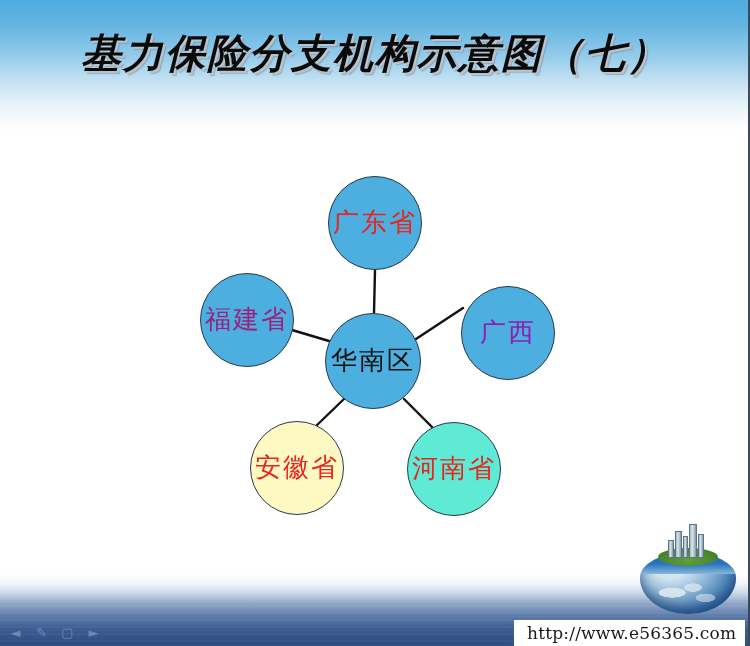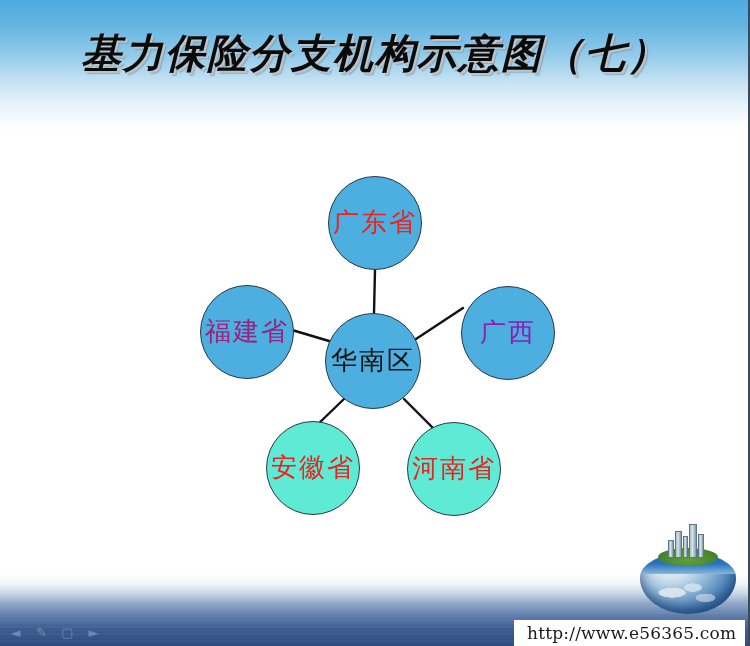--- a/index.html
+++ b/index.html
@@ -277,24 +277,24 @@
     <div id="node-layer">
         <div class="node center" style="left: 325px; top: 313px; width: 96px; height: 96px; background: rgb(76, 175, 223); border-color: rgb(44, 58, 72);">
           <span class="node-label" style="color: rgb(17, 17, 17);">华南区</span>
         </div>
         <div class="node red" style="left: 328px; top: 176px; width: 94px; height: 94px; background: rgb(76, 175, 223); border-color: rgb(44, 58, 72);">
           <span class="node-label" style="color: rgb(232, 36, 31);">广东省</span>
         </div>
         <div class="node purple" style="left: 461px; top: 286px; width: 94px; height: 94px; background: rgb(76, 175, 223); border-color: rgb(44, 58, 72);">
           <span class="node-label" style="color: rgb(140, 31, 180);">广西</span>
         </div>
-        <div class="node magenta" style="left: 200px; top: 285px; width: 94px; height: 94px; background: rgb(76, 175, 223); border-color: rgb(44, 58, 72);">
+        <div class="node magenta" style="left: 200px; top: 273px; width: 94px; height: 94px; background: rgb(76, 175, 223); border-color: rgb(44, 58, 72);">
           <span class="node-label" style="color: rgb(156, 31, 125);">福建省</span>
         </div>
-        <div class="node red" style="left: 266px; top: 421px; width: 94px; height: 94px; background: #5eead4; border-color: rgb(44, 58, 72);">
+        <div class="node red" style="left: 250px; top: 421px; width: 94px; height: 94px; background: #fef9c3; border-color: rgb(44, 58, 72);">
           <span class="node-label" style="color: rgb(232, 36, 31);">安徽省</span>
         </div>
         <div class="node red" style="left: 407px; top: 422px; width: 94px; height: 94px; background: #5eead4; border-color: rgb(44, 58, 72);">
           <span class="node-label" style="color: rgb(232, 36, 31);">河南省</span>
         </div>
       </div>
   </div>
 
   <div class="globe-logo">
     <div class="globe-shadow"></div>

